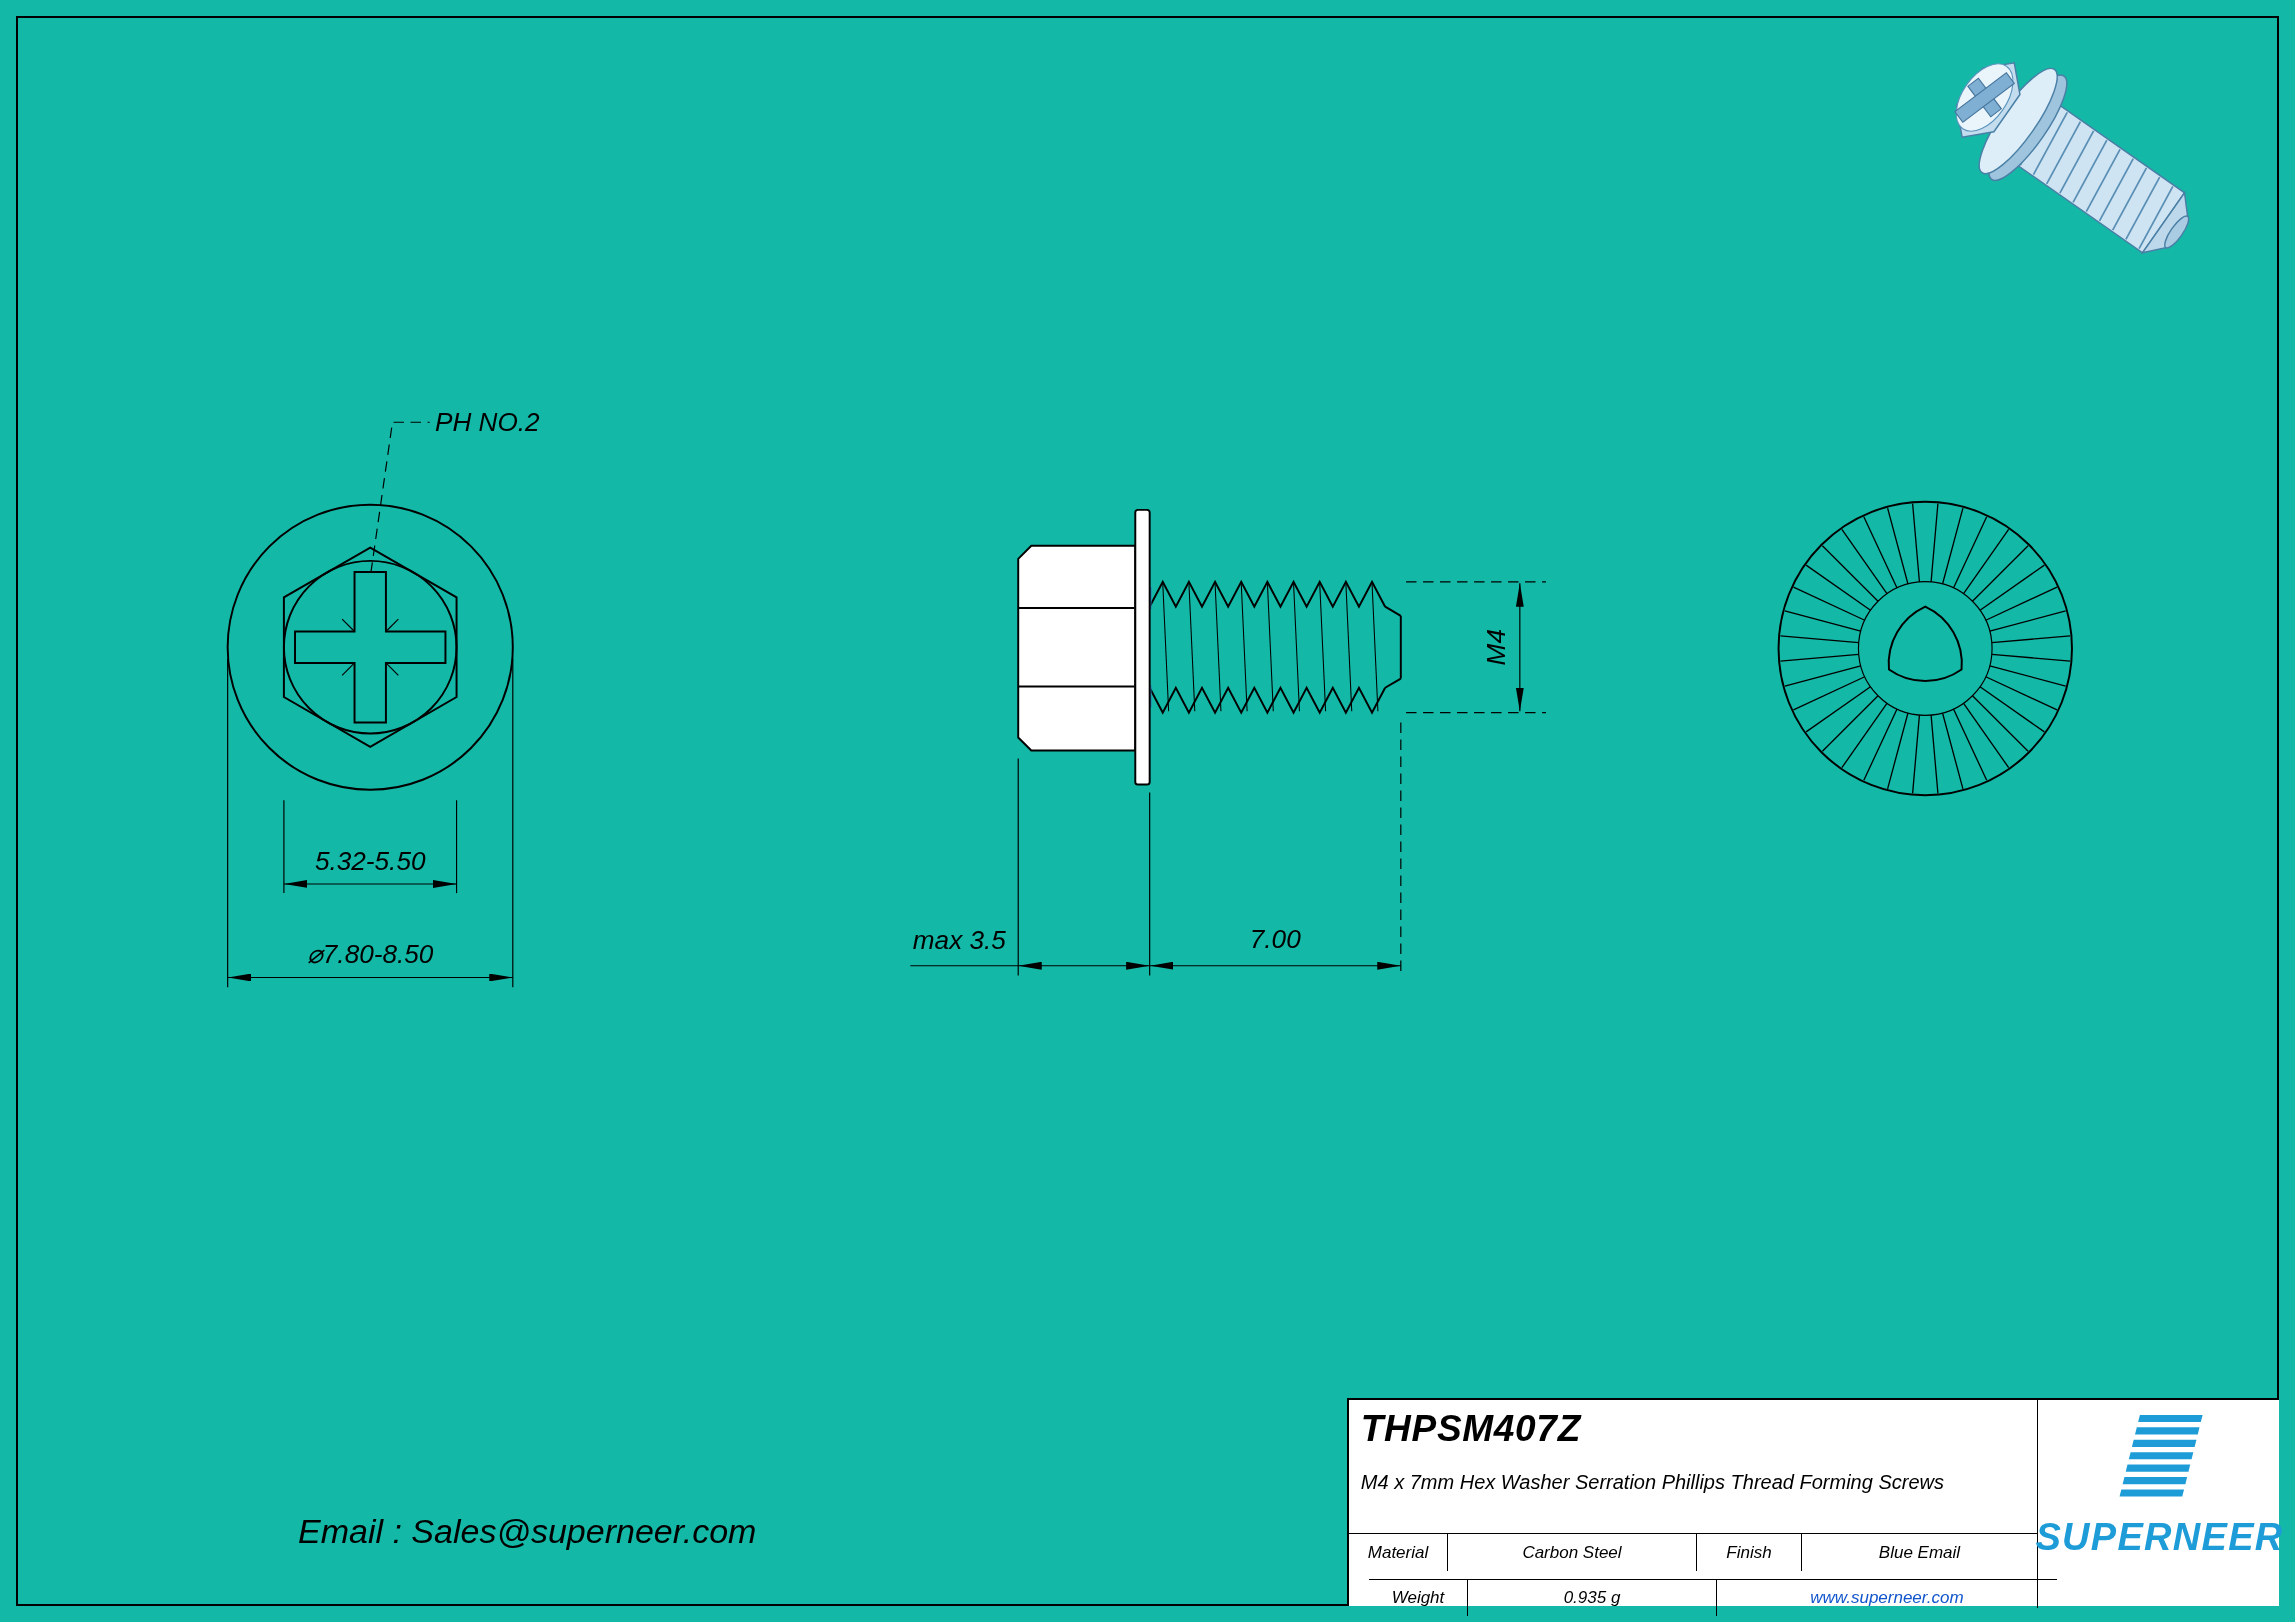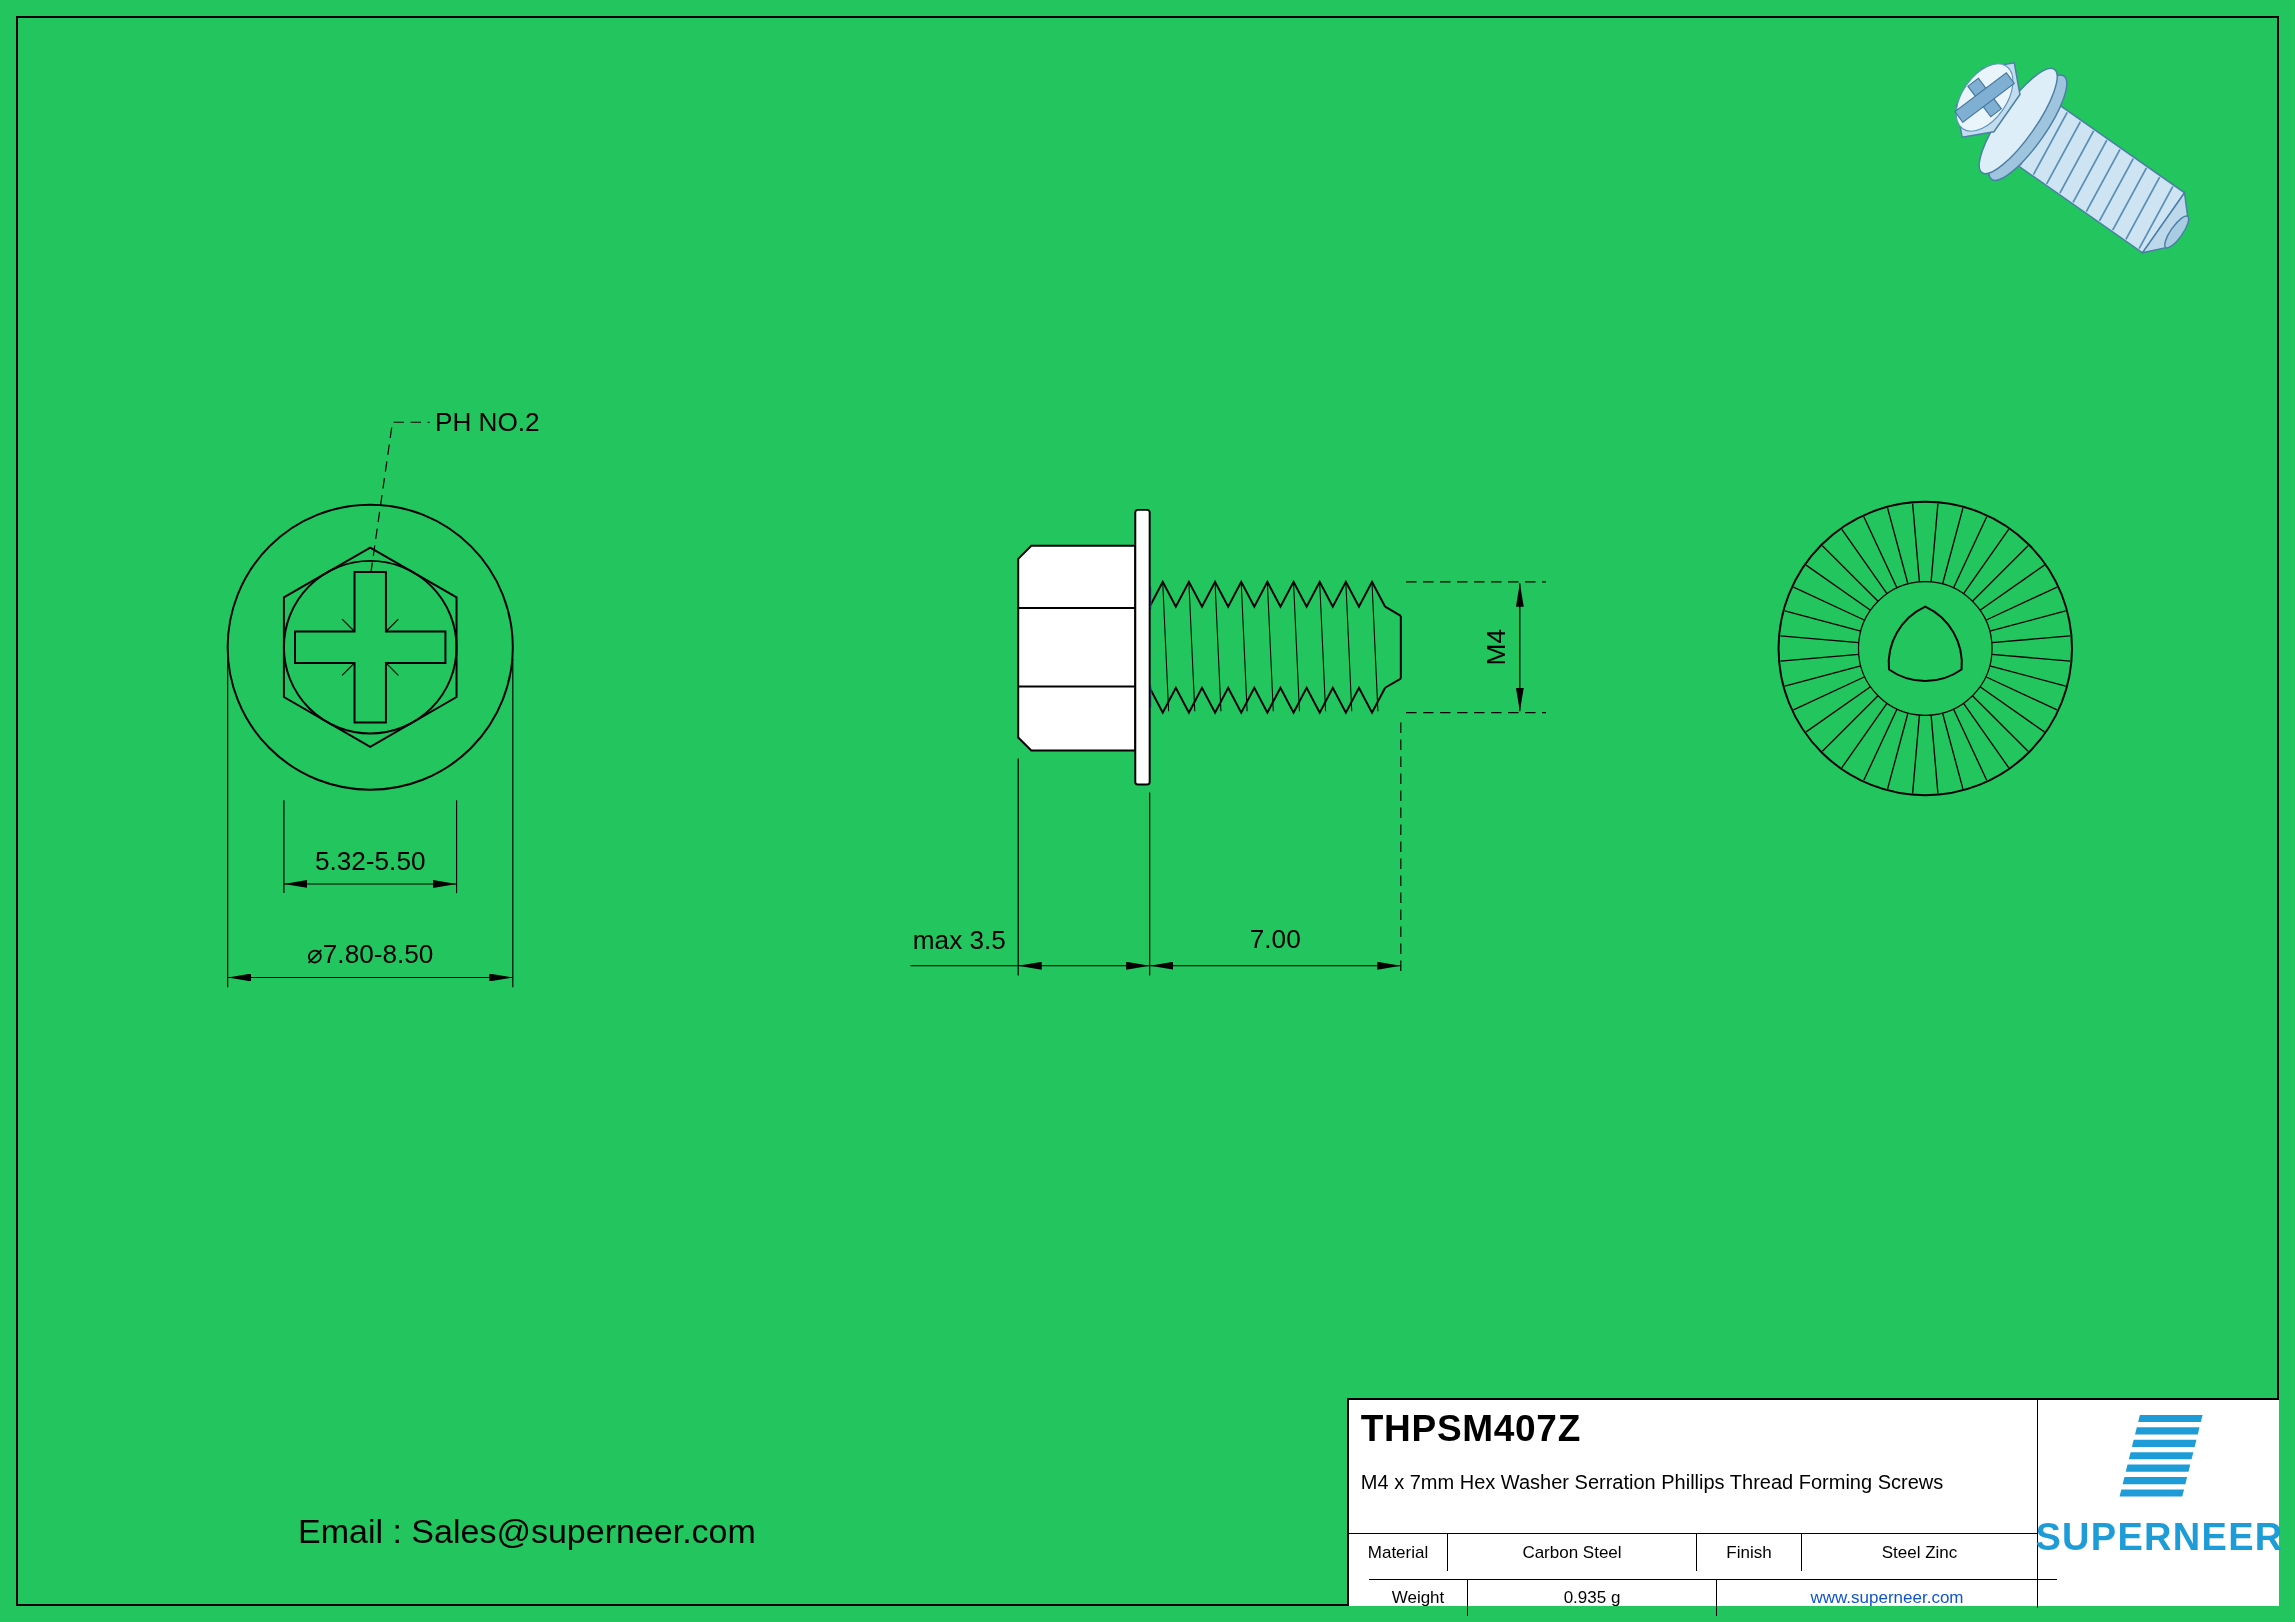--- a/index.html
+++ b/index.html
@@ -1,21 +1,21 @@
 <!DOCTYPE html>
 <html style="font-size:10.5px"><head>
 <meta charset="utf-8">
 <style>
   * { margin:0; padding:0; box-sizing:border-box; }
   html,body { background:#fff; }
   body {
     width:2295px; height:1623px; position:relative;
     font-family:"Liberation Sans", sans-serif; color:#000;
   }
-  .sheet { position:absolute; inset:0; background:#22c55e; overflow:hidden; }
+  .sheet { position:absolute; inset:0; background:#14b8a6; overflow:hidden;font-style:italic; }
   .frame { position:absolute; left:16.4px; top:16.4px; width:2263px; height:1590px; border:2px solid #000; }
 
   .view { position:absolute; }
 
   
   .ln   { fill:none; stroke:#000; stroke-width:3; }
   .lnw  { fill:#fff; stroke:#000; stroke-width:3; }
   .thin { fill:none; stroke:#000; stroke-width:1.8; }
   .dash { stroke-dasharray:16 10; }
   .dim  { fill:none; stroke:#000; stroke-width:1.8;
@@ -212,21 +212,21 @@
   </svg>
 
   <div class="tb">
     <div class="tb-main">
       <div class="tb-part">THPSM407Z</div>
       <div class="tb-desc">M4 x 7mm Hex Washer Serration Phillips Thread Forming  Screws</div>
       <div class="tb-row tb-row3">
         <div class="cell c1">Material</div>
         <div class="cell c2">Carbon Steel</div>
         <div class="cell c3">Finish</div>
-        <div class="cell c4">Steel Zinc</div>
+        <div class="cell c4">Blue Email</div>
       </div>
       <div class="tb-row tb-row4">
         <div class="cell c1">Weight</div>
         <div class="cell c2">0.935 g</div>
         <div class="cell c5 link">www.superneer.com</div>
       </div>
     </div>
     <div class="tb-logo">
       <svg width="105" height="98" viewBox="0 0 160 150">
         <g transform="translate(30,6) skewX(-14)" fill="#1e9cd7">

